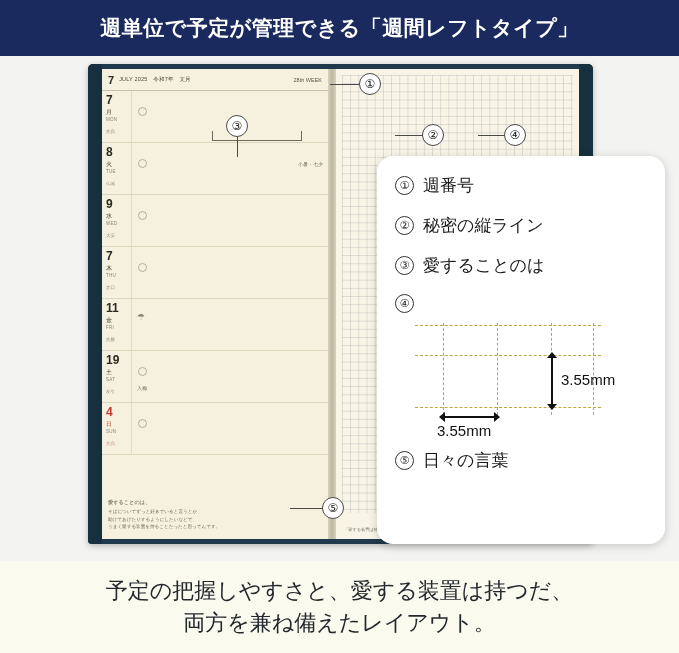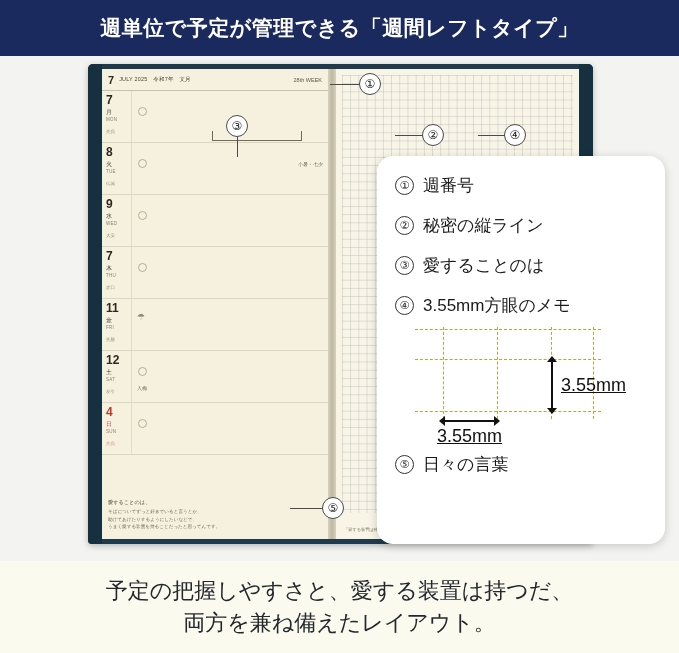--- a/index.html
+++ b/index.html
@@ -229,21 +229,21 @@
   .gd-dash-h {
     left: 14px; width: 186px; height: 0;
     border-top: 1.5px dashed #bda53c;
   }
   .gd-dash-v {
     top: 4px; height: 92px; width: 0;
     border-left: 1.5px dashed #bda53c;
   }
   .gd-arrow-lbl {
     position: absolute;
-    font-size: 18px; color: #111; text-decoration: underline;
+    font-size: 15px; color: #111;
   }
   .gd-arrow-line {
     position: absolute;
     background: #111;
   }
   .arrow-head {
     position: absolute;
     width: 0; height: 0;
   }
 
@@ -340,21 +340,21 @@
               <span class="day-en">FRI</span>
               <span class="day-lunar">先勝</span>
             </div>
             <div class="day-body">
               <div class="umbrella-mark">☂</div>
             </div>
           </div>
 
           <div class="day-row">
             <div class="day-num-col">
-              <span class="day-num">12</span>
+              <span class="day-num">19</span>
               <span class="day-jp">土</span>
               <span class="day-en">SAT</span>
               <span class="day-lunar">友引</span>
             </div>
             <div class="day-body">
               <div class="circle-mark"></div>
               <div class="day-note-left">入梅</div>
             </div>
           </div>
 
@@ -414,21 +414,20 @@
         <span class="legend-label">秘密の縦ライン</span>
       </div>
 
       <div class="legend-item">
         <span class="legend-bullet">③</span>
         <span class="legend-label">愛することのは</span>
       </div>
 
       <div class="legend-item" style="margin-bottom:6px;">
         <span class="legend-bullet">④</span>
-        <span class="legend-label">3.55mm方眼のメモ</span>
       </div>
 
       <div class="grid-diagram">
         <div class="gd-dash-h" style="top:6px;"></div>
         <div class="gd-dash-h" style="top:36px;"></div>
         <div class="gd-dash-h" style="top:88px;"></div>
         <div class="gd-dash-v" style="left:42px;"></div>
         <div class="gd-dash-v" style="left:96px;"></div>
         <div class="gd-dash-v" style="left:150px;"></div>
         <div class="gd-dash-v" style="left:192px;"></div>

